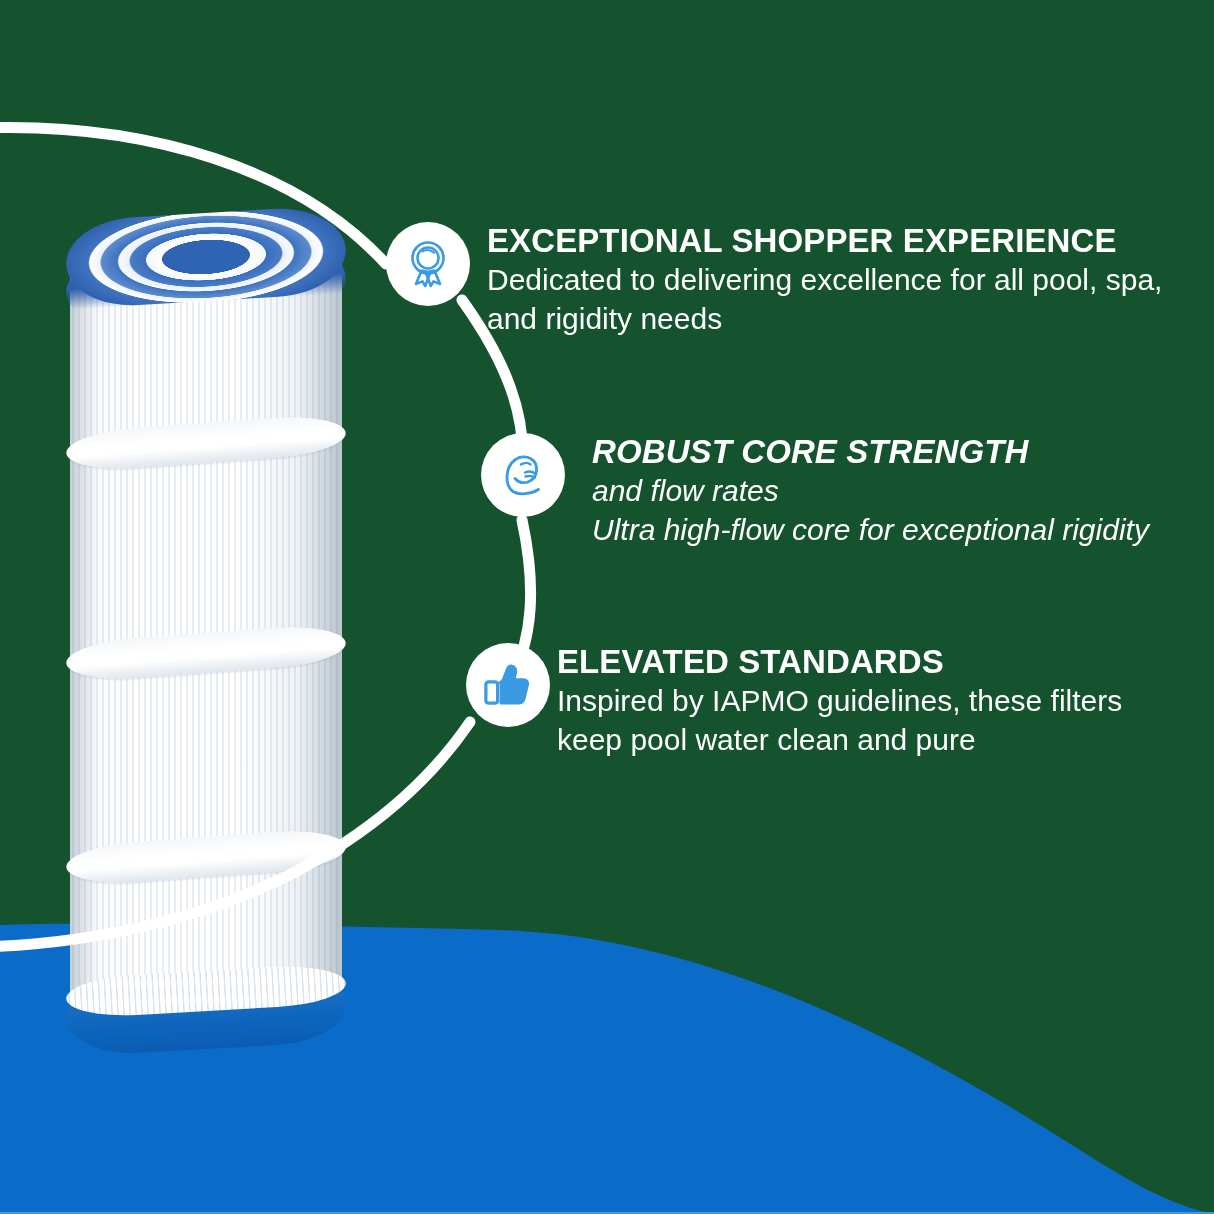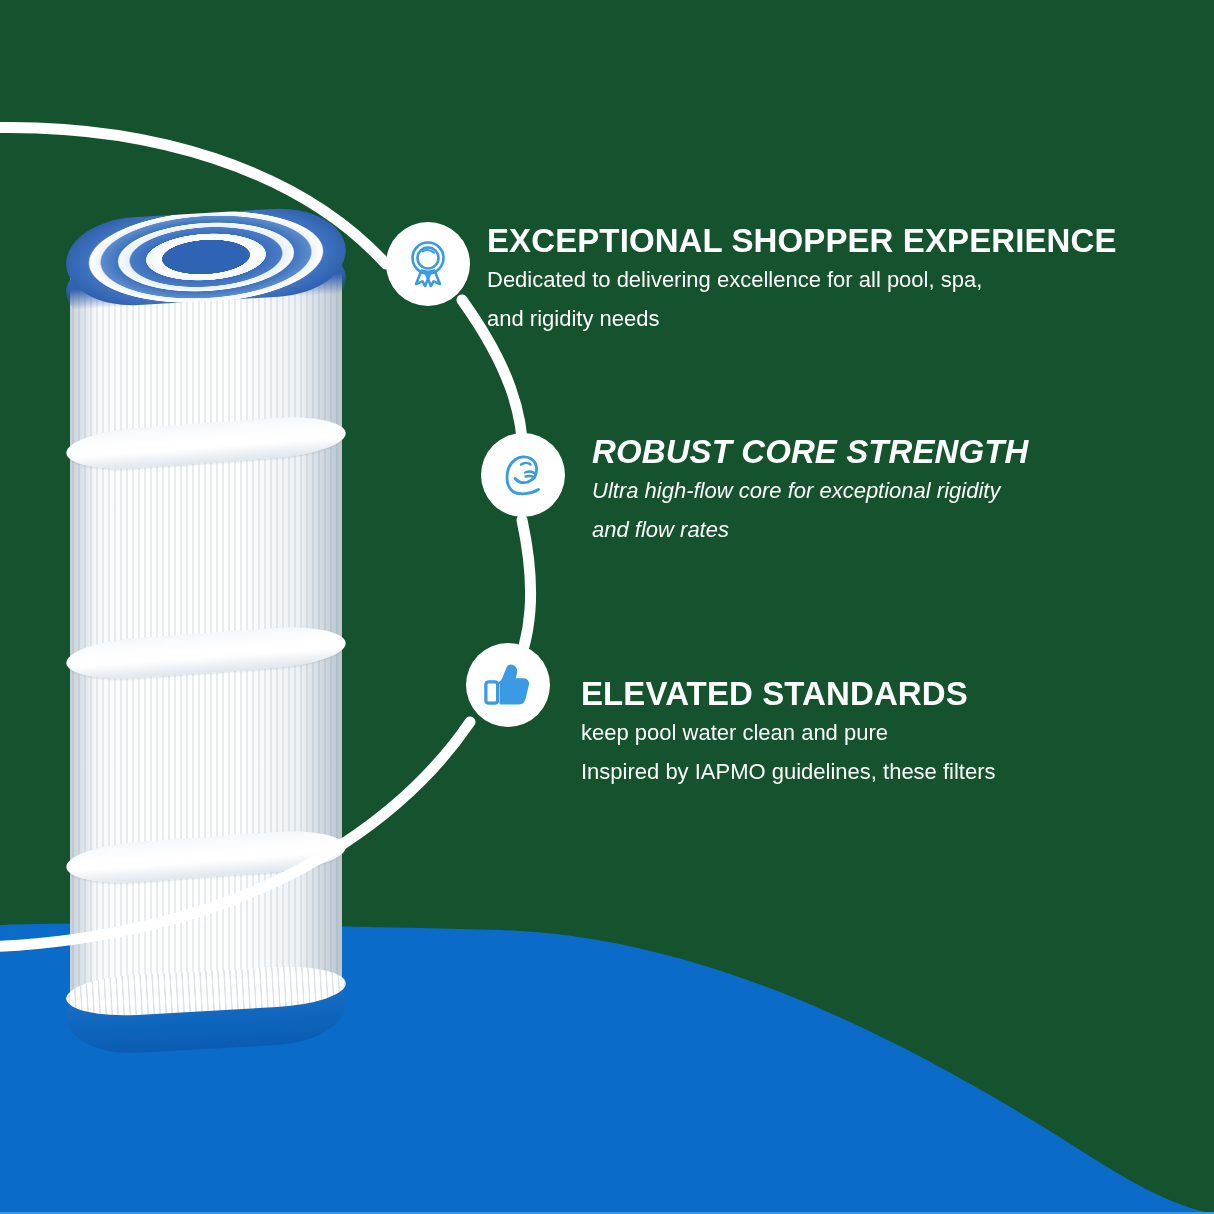--- a/index.html
+++ b/index.html
@@ -99,21 +99,21 @@
     font-weight:bold;
     font-size:33px;
     line-height:37px;
     letter-spacing:.1px;
     color:#ffffff;
   }
   .feature p{
     margin:2px 0 0 0;
     font-family:"Liberation Sans", sans-serif;
     font-weight:normal;
-    font-size:22px;
+    font-size:30px;
     line-height:37px;
     color:#ffffff;
   }
 </style>
 </head>
 <body>
 
 <div id="stage">
 
   <svg id="wave" viewBox="0 0 1214 1214">
@@ -161,33 +161,33 @@
       <path d="M18.5,10.5 C22.5,7.5 29,7 33.5,9.5 C38,12 40,17 39.5,22
                C39,27 36,31 31,33" fill="none" stroke="#3a9be3" stroke-width="2.8" stroke-linecap="round" stroke-linejoin="round"></path>
       <path d="M31,33 C26,34.5 21,33 18,29.5" fill="none" stroke="#3a9be3" stroke-width="2.8" stroke-linecap="round" stroke-linejoin="round"></path>
       <path d="M24,15.5 C27,13.5 31,13.5 33.5,15.5" fill="none" stroke="#3a9be3" stroke-width="2.4" stroke-linecap="round"></path>
       <path d="M28,23.5 C31.5,22 35.5,22.5 38,24.5" fill="none" stroke="#3a9be3" stroke-width="2.4" stroke-linecap="round"></path>
       <path d="M28.5,27.5 C32,26.5 35.5,27 38,28.5" fill="none" stroke="#3a9be3" stroke-width="2.4" stroke-linecap="round"></path>
     </svg>
   </div>
   <div class="feature" style="left:592px;top:433px;width:590px;font-style:italic;">
     <h2>ROBUST CORE STRENGTH</h2>
+    <p>and flow rates</p>
     <p>Ultra high-flow core for exceptional rigidity</p>
-    <p>and flow rates</p>
   </div>
 
   <div class="icon-circle" style="left:466px;top:643px;">
     <svg width="54" height="54" viewBox="0 0 54 54">
       <rect x="5" y="24" width="11.5" height="21" rx="2.6" fill="none" stroke="#3a9be3" stroke-width="3"></rect>
       <path d="M20,45 L38,45 C40.5,45 42.5,43.2 43,40.8 L46.5,26.5
                C47,24 45.2,21.8 42.7,21.8 L33,21.8 L34.6,14.5
                C35.3,11.2 33.2,8.2 30,8 C28.6,7.9 27.4,8.7 26.9,10
                L22.5,21 C21.8,22.7 20.5,24 19,24.8 L20,24.8 Z" fill="#3a9be3" stroke="#3a9be3" stroke-width="3" stroke-linejoin="round"></path>
       <rect x="5" y="24" width="11.5" height="21" rx="2.6" fill="#ffffff" stroke="#3a9be3" stroke-width="3"></rect>
     </svg>
   </div>
-  <div class="feature" style="left:581px;top:643px;width:600px;margin-top:32px;">
+  <div class="feature" style="left:557px;top:643px;width:600px;">
     <h2>ELEVATED STANDARDS</h2>
+    <p>Inspired by IAPMO guidelines, these filters</p>
     <p>keep pool water clean and pure</p>
-    <p>Inspired by IAPMO guidelines, these filters</p>
   </div>
 
 </div>
 
 </body></html>

